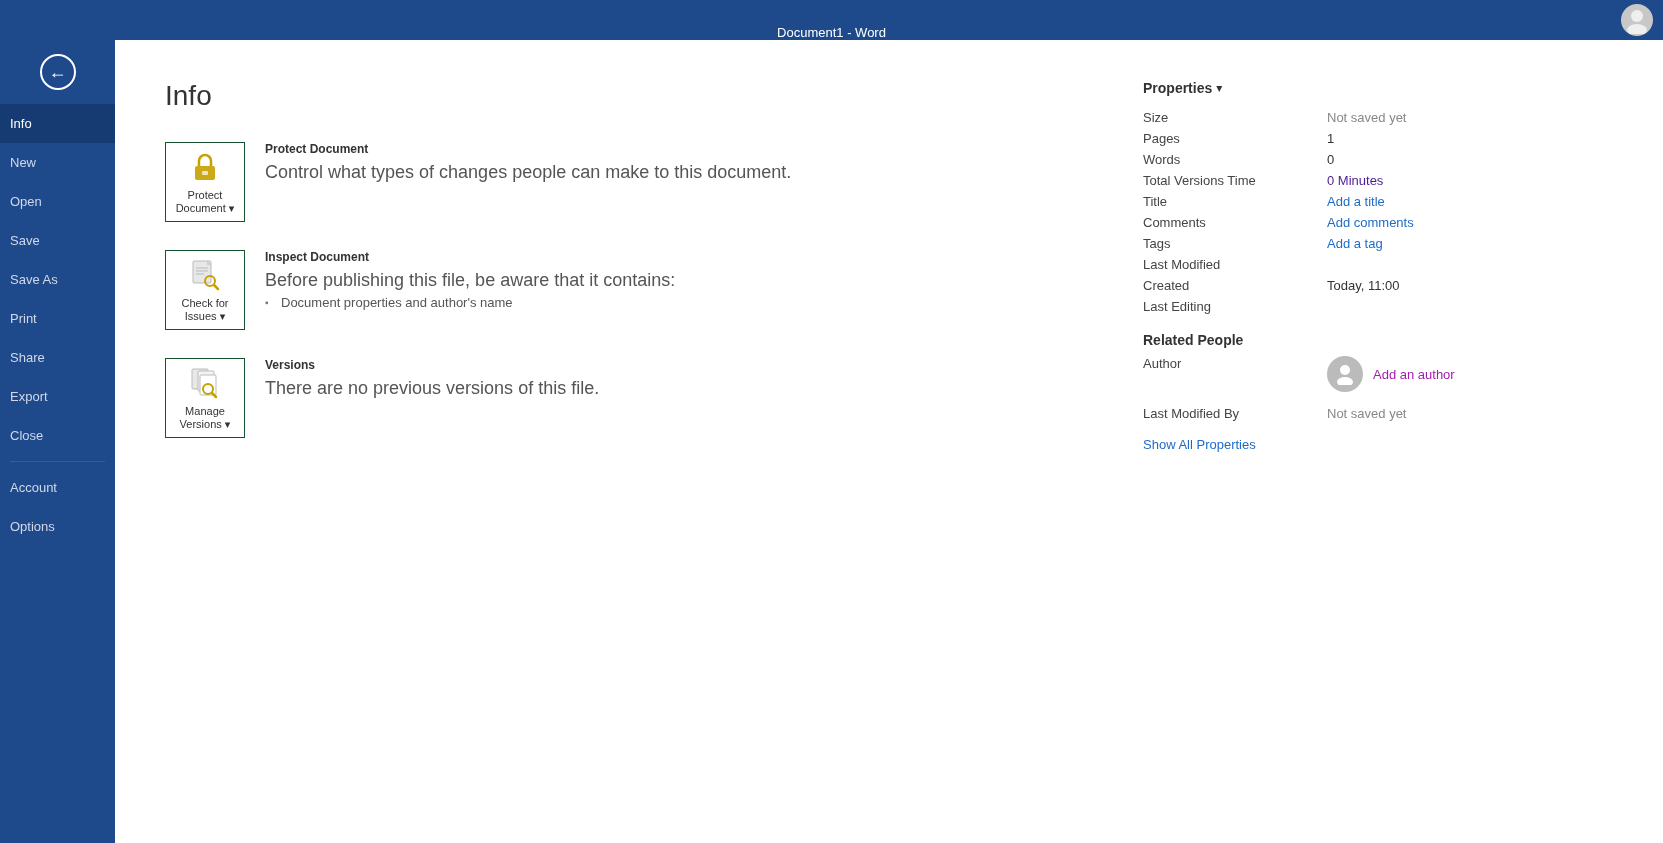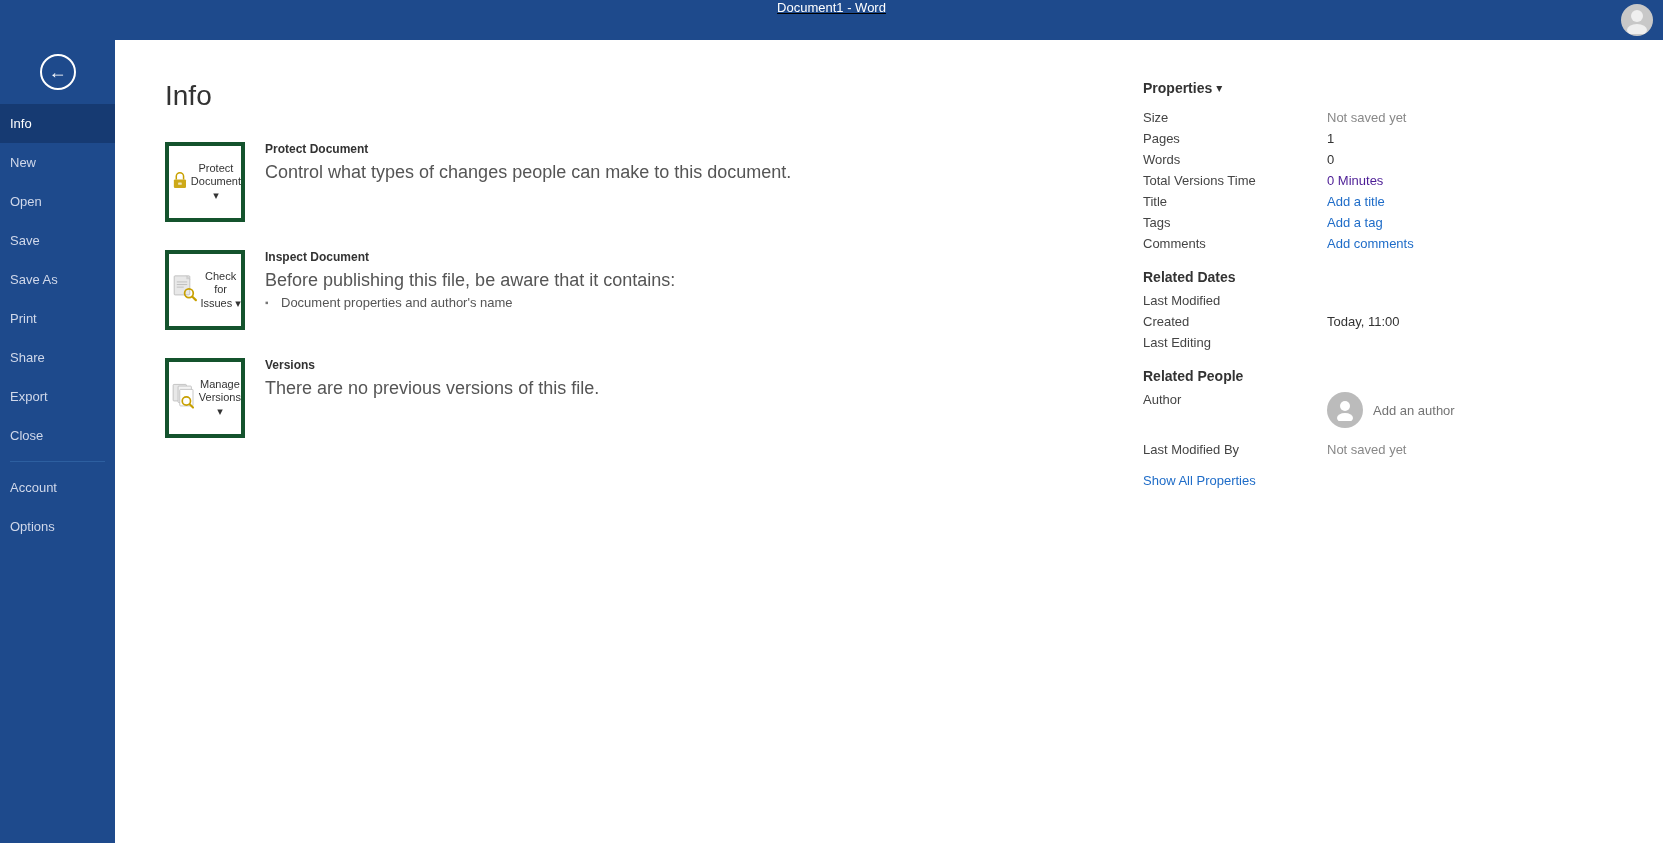--- a/index.html
+++ b/index.html
@@ -3,24 +3,23 @@
   <meta charset="utf-8">
   <style>
     * { margin: 0; padding: 0; box-sizing: border-box; }
     body { font-family: 'Segoe UI', Tahoma, Geneva, Verdana, sans-serif; display: flex; flex-direction: column; height: 843px; width: 1663px; overflow: hidden; background: #fff; }
 
     
     .title-bar {
       height: 40px;
       background: #1e4a8c;
       display: flex;
-      align-items: flex-start;
+      align-items: flex-end;
       justify-content: center;
       position: relative;
-      text-decoration: underline;
     }
     .title-bar-text {
       color: #fff;
       font-size: 13px;
       font-weight: 400;
     }
     .title-bar-avatar {
       position: absolute;
       right: 10px;
       top: 4px;
@@ -97,23 +96,23 @@
 
     
     .section {
       display: flex;
       align-items: flex-start;
       margin-bottom: 28px;
     }
     .section-icon-box {
       width: 80px;
       height: 80px;
-      border: 4px solid #14532d;
-      display: flex;
-      flex-direction: row;
+      border: 1px solid #14532d;
+      display: flex;
+      flex-direction: column;
       align-items: center;
       justify-content: center;
       margin-right: 20px;
       flex-shrink: 0;
       cursor: pointer;
       background: #fff;
     }
     .icon-svg {
       width: 36px;
       height: 36px;
@@ -227,21 +226,21 @@
       border-radius: 50%;
       background: #bbb;
       display: flex; align-items: center; justify-content: center;
       margin-right: 10px;
       flex-shrink: 0;
     }
     .author-avatar svg {
       width: 22px; height: 22px; fill: #fff;
     }
     .author-add-link {
-      color: #737373;
+      color: #a21caf;
       font-size: 13px;
       cursor: pointer;
     }
 
     .show-all-props {
       color: #1e6cc8;
       font-size: 13px;
       cursor: pointer;
       margin-top: 10px;
       display: inline-block;
@@ -389,30 +388,29 @@
     </div>
     <div class="prop-row">
       <span class="prop-label">Total Versions Time</span>
       <span class="prop-value editing-time">0 Minutes</span>
     </div>
     <div class="prop-row">
       <span class="prop-label">Title</span>
       <span class="prop-value blue-link">Add a title</span>
     </div>
     <div class="prop-row">
+      <span class="prop-label">Comments</span>
+      <span class="prop-value blue-link">Add comments</span>
+    </div>
+    <div class="prop-row">
       <span class="prop-label">Tags</span>
       <span class="prop-value blue-link">Add a tag</span>
     </div>
-    <div class="prop-row">
-      <span class="prop-label">Comments</span>
-      <span class="prop-value blue-link">Add comments</span>
-    </div>
-
-    
-    <div class="section-heading">Related Dates</div>
+
+    
 
     <div class="prop-row">
       <span class="prop-label">Last Modified</span>
       <span class="prop-value"></span>
     </div>
     <div class="prop-row">
       <span class="prop-label">Created</span>
       <span class="prop-value dark">Today, 11:00</span>
     </div>
     <div class="prop-row">

